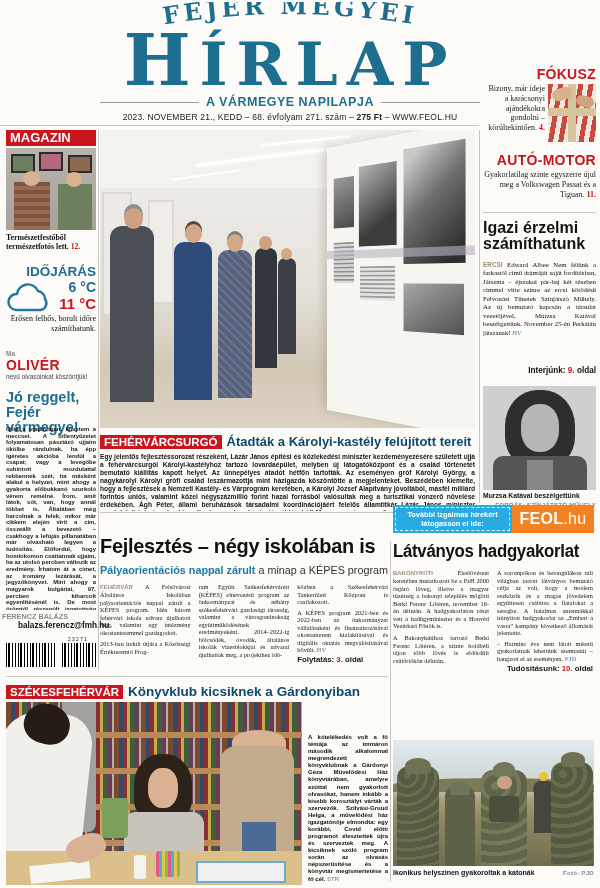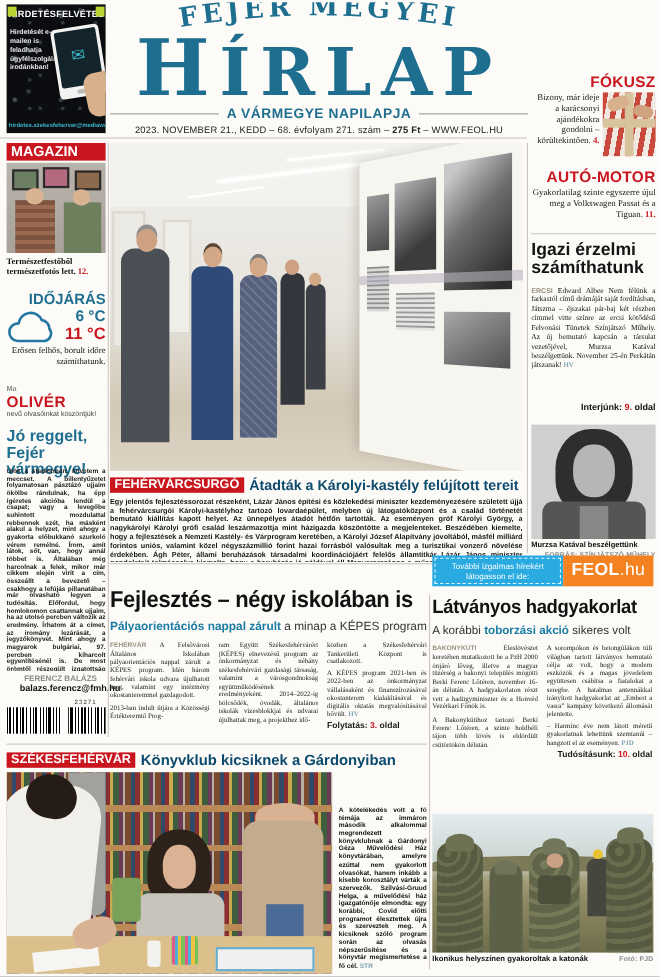--- a/index.html
+++ b/index.html
@@ -47,42 +47,32 @@
   .ad-title::before,.ad-title::after{content:"";position:absolute;top:2px;width:8px;height:9px;background:#b7d433;}
   .ad-title::before{left:1px;} .ad-title::after{right:1px;}
   .envelope-icon::before{content:"✉";color:#3bb6c9;font-size:15px;}
 
   
   .bars{background:repeating-linear-gradient(90deg,#000 0 1px,#fff 1px 2px,#000 2px 4px,#fff 4px 6px,#000 6px 7px,#fff 7px 9px,#000 9px 10px,#fff 10px 12px);}
 
   
   .feol-blue{background:#29aae1;display:flex;align-items:center;justify-content:center;}
   .feol-inner{border:1px dashed rgba(255,255,255,.85);margin:2px;padding:2px 4px;color:#fff;
-              font-size:7.4px;font-weight:normal;text-align:center;line-height:1.25;width:100%;}
+              font-size:7.4px;font-weight:bold;text-align:center;line-height:1.25;width:100%;}
   .feol-orange{background:#f58220;color:#fff;display:flex;align-items:center;justify-content:center;
                font-weight:bold;font-size:16px;letter-spacing:.3px;}
 
   .photo{position:absolute;overflow:hidden;}
   .shape{position:absolute;}
 </style>
 </head>
 <body>
 
 <div class="page">
 
-  <div class="abs ad clip" style="left:6px;top:4px;width:90px;height:117px;">
-    <div class="ad-title">HIRDETÉSFELVÉTEL</div>
-    <div class="abs" style="left:3px;top:22px;width:42px;font-size:6.2px;font-weight:bold;line-height:1.3;color:#e8e8e8;">Hirdetését e-mailen is feladhatja ügyfélszolgálati irodánkban!</div>
-    <div class="abs" style="right:2px;top:20px;width:44px;height:64px;background:#f2f2f0;border-radius:4px;transform:rotate(-9deg);box-shadow:0 0 4px rgba(0,0,0,.6);">
-      <div class="abs" style="left:3px;top:3px;right:3px;bottom:10px;background:#14242c;border-radius:2px;text-align:center;line-height:48px;"><span class="envelope-icon"></span></div>
-      <div class="abs" style="left:16px;bottom:3px;width:12px;height:4px;background:#bbb;border-radius:2px;"></div>
-    </div>
-    <div class="abs shape" style="right:-4px;top:62px;width:22px;height:40px;background:#d9b08c;border-radius:10px 0 0 10px;transform:rotate(-12deg);"></div>
-    <div class="abs" style="left:2px;bottom:3px;width:86px;font-size:5.4px;font-weight:bold;color:#3bb6c9;line-height:1.25;">hirdetes.szekesfehervar@mediaworks.hu</div>
-  </div>
 
   <div class="abs" style="left:100px;top:2px;width:380px;height:122px;">
     <svg width="380" height="34" viewBox="0 0 380 34">
       <path id="arcp" d="M 16 32 Q 190 -8 364 32" fill="none" stroke="none"></path>
       <text font-family="DejaVu Serif, serif" font-weight="bold" font-size="24" fill="#1e6e90" letter-spacing="4">
         <textPath href="#arcp" startOffset="50%" text-anchor="middle">FEJÉR MEGYEI</textPath>
       </text>
     </svg>
     <div class="m-name">HÍRLAP</div>
     <div class="tagline" style="margin-top:2px;">
@@ -154,21 +144,21 @@
   <div class="abs" style="left:6px;top:350px;width:90px;">
     <div style="font-size:6.5px;font-weight:bold;color:#8a8a8a;">Ma</div>
     <div style="font-size:14px;font-weight:bold;color:#c9151e;letter-spacing:.3px;">OLIVÉR</div>
     <div style="font-size:6.4px;color:#444;">nevű olvasóinkat köszöntjük!</div>
   </div>
 
   <div class="abs" style="left:6px;top:390px;width:90px;font-size:14.5px;font-weight:bold;color:#1e6e90;line-height:1.05;">Jó reggelt, Fejér vármegye!</div>
 
   <div class="abs just clip" style="left:6px;top:426px;width:90px;height:184px;font-size:5.9px;line-height:1.13;color:#1c1c1c;font-weight:bold;">Ülök a stadionban, követem a meccset. A billentyűzetet folyamatosan pásztázó ujjaim ökölbe rándulnak, ha épp ígéretes akcióba lendül a csapat; vagy a levegőbe suhintott mozdulattal rebbennek szét, ha másként alakul a helyzet, mint ahogy a gyakorta előbukkanó szurkoló vérem remélné. Írom, amit látok, sőt, van, hogy annál többet is. Általában még harcolnak a felek, mikor már cikkem elején virít a cím, összeállt a bevezető – csakhogy a lefújás pillanatában már olvasható legyen a tudósítás. Előfordul, hogy homlokomon csattannak ujjaim, ha az utolsó percben változik az eredmény. Írhatom át a címet, az iromány lezárását, a jegyzőkönyvet. Mint ahogy a magyarok bulgáriai, 97. percben kiharcolt egyenlítésénél is. De most örömtől részegült izgatottság járta át gépem billentyűit: kijutott a válogatott!</div>
 
-  <div class="abs" style="left:22px;top:612px;width:90px;font-size:7.3px;font-weight:bold;color:#8a8a8a;">FERENCZ BALÁZS</div>
+  <div class="abs" style="left:2px;top:612px;width:90px;font-size:7.3px;font-weight:bold;color:#8a8a8a;">FERENCZ BALÁZS</div>
   <div class="abs" style="left:18px;top:621px;width:90px;font-size:8.2px;font-weight:bold;color:#111;">balazs.ferencz@fmh.hu</div>
 
   <div class="abs" style="left:6px;top:636px;width:90px;height:34px;">
     <div class="abs" style="right:8px;top:0;font-size:5.5px;letter-spacing:1px;color:#333;">23271</div>
     <div class="bars abs" style="left:0;top:7px;width:50px;height:24px;"></div>
     <div class="bars abs" style="left:56px;top:7px;width:34px;height:24px;"></div>
   </div>
 
   <div class="photo" style="left:100px;top:130px;width:375px;height:298px;background:linear-gradient(180deg,#f0efeb 0%,#e6e3dc 52%,#d2c8b6 80%,#dcd3c3 100%);">
     <div class="shape" style="left:0;top:0;width:100%;height:58px;background:#f3f2ee;"></div>
@@ -262,21 +252,20 @@
       <div class="feol-inner">További izgalmas hírekért látogasson el ide:</div>
     </div>
     <div class="feol-orange" style="width:82px;">
         <span>FEOL</span>
         <span style="font-weight:normal;">.hu</span>
       </div>
   </div>
 
   <div class="abs" style="left:393px;top:541px;width:201px;">
     <div style="font-size:17.5px;font-weight:bold;letter-spacing:-.3px;transform:scaleX(.96);transform-origin:left;white-space:nowrap;">Látványos hadgyakorlat</div>
-    <div style="margin-top:5px;font-size:10.6px;white-space:nowrap;"><span style="color:#333;">A korábbi </span><span style="color:#1a7ba4;font-weight:bold;">toborzási akció</span><span style="color:#333;"> sikeres volt</span></div>
     <div style="display:flex;gap:8px;margin-top:7px;">
       <div class="body-sm clip" style="width:96px;height:146px;">
         <div class="just"><span class="loc-tag" style="font-family:'Liberation Sans',sans-serif;font-size:6px;">BAKONYKÚTI</span><span> Éleslövészet keretében mutatkozott be a PzH 2000 önjáró lőveg, illetve a magyar tüzérség a bakonyi település mögötti Berki Ferenc Lőtéren, november 16-án délután. A hadgyakorlaton részt vett a hadügyminiszter és a Honvéd Vezérkari Főnök is.</span></div>
         <div class="just" style="margin-top:4px;">A Bakonykútihoz tartozó Berki Ferenc Lőtéren, a szinte holdbéli tájon több lövés is eldördült csütörtökön délután.</div>
       </div>
       <div class="body-sm clip" style="width:96px;height:146px;">
         <div class="just">A sorompókon és betongúlákon túli világban tartott látványos bemutató célja az volt, hogy a modern eszközök és a magas jövedelem együttesen csábítsa a fiatalokat a seregbe. A hatalmas antennákkal irányított hadgyakorlat az „Embert a vasra” kampány következő állomását jelentette.</div>
         <div class="just" style="margin-top:3px;"><span>– Harminc éve nem látott méretű gyakorlatnak lehettünk szemtanúi – hangzott el az eseményen. </span><span class="byline">PJD</span></div>
         <div style="text-align:right;font-family:'Liberation Sans',sans-serif;font-size:7.8px;font-weight:bold;margin-top:1px;"><span>Tudósításunk: </span><span class="pagenum">10.</span><span> oldal</span></div>
       </div>

